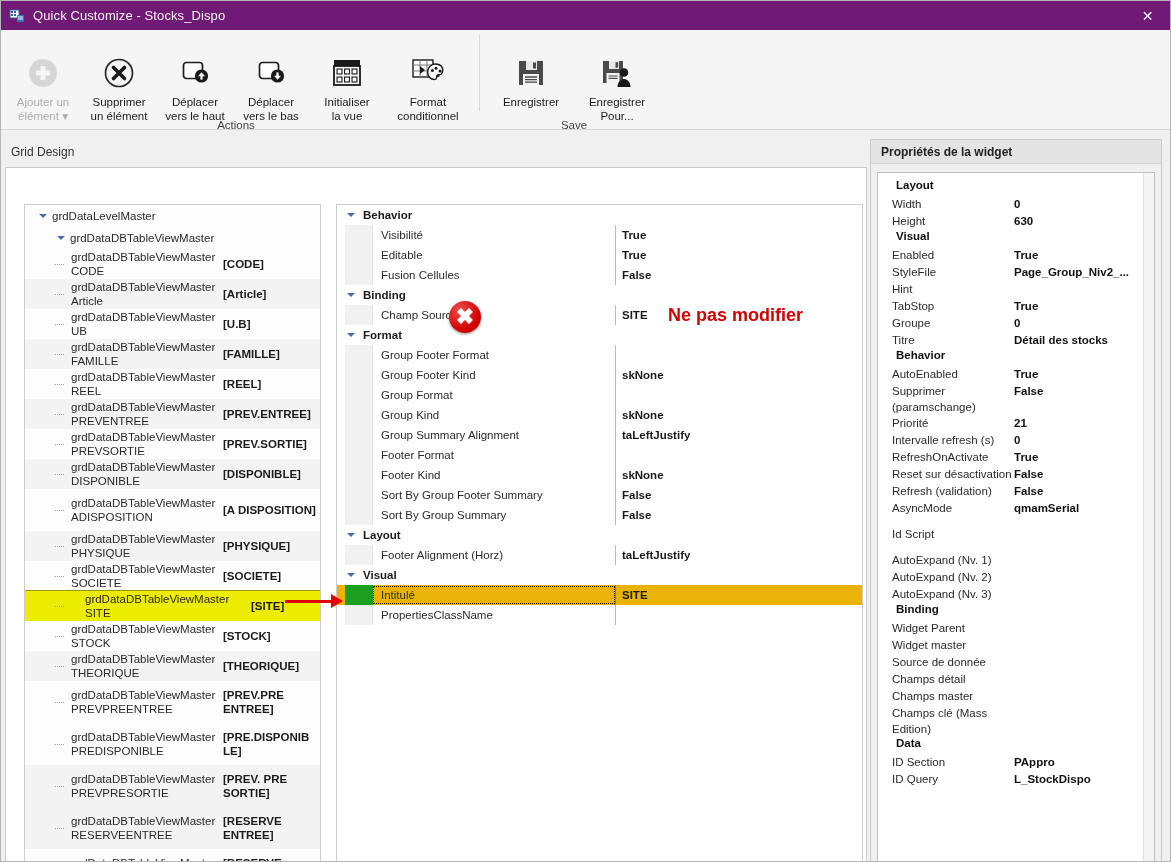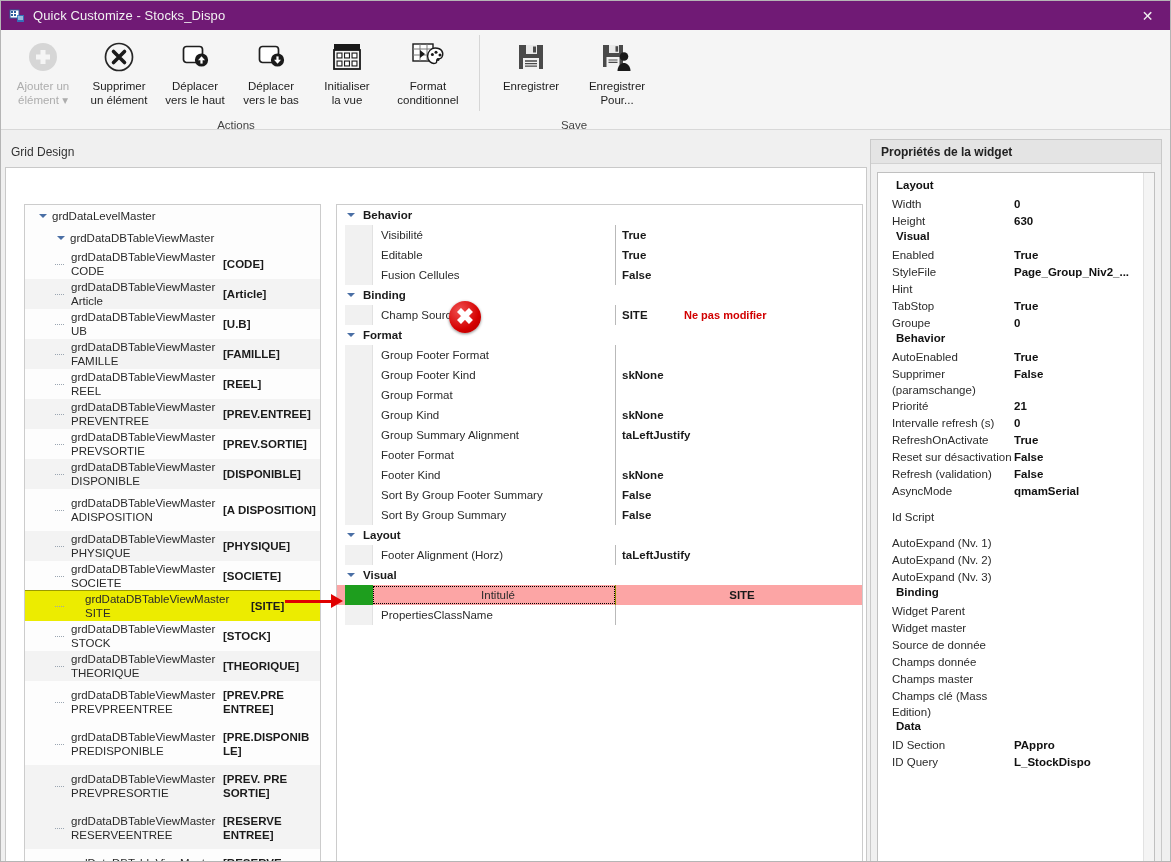--- a/index.html
+++ b/index.html
@@ -55,21 +55,21 @@
     border-bottom: 1px solid #d8d8d8;
     display: flex;
     align-items: flex-start;
     position: relative;
   }
   .ribbon-group {
     height: 104px;
     display: flex;
     flex-direction: column;
     position: relative;
-    padding-top: 0;
+    padding-top: 16px;
   }
   .ribbon-group .btn-row { display: flex; }
   .ribbon-group .group-label {
     position: absolute;
     bottom: 3px;
     left: 0; right: 0;
     text-align: center;
     font-size: 11.5px;
     color: #444;
   }
@@ -223,34 +223,34 @@
   .pg-cat .caret { margin-left: 8px; margin-right: 6px; }
   .pg-gutter {
     width: 28px; flex: none; align-self: stretch;
     background: #f1f1f1;
     border-right: 1px solid #e2e2e2;
     margin-left: 8px;
   }
   .pg-name { width: 242px; flex: none; padding-left: 8px; }
   .pg-div { width: 1px; align-self: stretch; background: #b9b9b9; flex: none; }
   .pg-val { flex: 1; padding-left: 6px; font-weight: bold; color: #1a1a1a; }
-  .pg-row.hl { background: #fca5a5; text-align: center; }
+  .pg-row.hl { background: #eab308; }
   .pg-row.hl .pg-gutter { background: #1e9e1e; border-right: none; }
   .pg-row.hl .pg-name {
     outline: 1px dotted #000;
     outline-offset: -1px;
     height: 18px;
     line-height: 18px;
   }
   .pg-row.hl .pg-div { background: #8a8a00; }
   .pg-note {
     color: #d10000;
     font-weight: bold;
-    font-size: 11px;
-    margin-left: 32px;
+    font-size: 18px;
+    margin-left: 16px;
   }
   .smallcaps { font-variant: small-caps; }
 
   
   .xbadge {
     position: absolute;
     width: 32px; height: 32px;
     border-radius: 50%;
     background: radial-gradient(circle at 34% 30%, #f05050 0%, #d40000 62%, #a80000 100%);
     box-shadow: 0 1px 3px rgba(0,0,0,.45);
@@ -762,20 +762,24 @@
               <span class="wp-v"></span>
             </div>
             <div class="wp-row">
               <span class="wp-k">TabStop</span>
               <span class="wp-v">True</span>
             </div>
             <div class="wp-row">
               <span class="wp-k">Groupe</span>
               <span class="wp-v">0</span>
             </div>
+            <div class="wp-row">
+              <span class="wp-k">Titre</span>
+              <span class="wp-v">Détail des stocks</span>
+            </div>
             <div class="wp-row cat">
               <span>Behavior</span>
             </div>
             <div class="wp-row">
               <span class="wp-k">AutoEnabled</span>
               <span class="wp-v">True</span>
             </div>
             <div class="wp-row">
               <span class="wp-k">Supprimer (paramschange)</span>
               <span class="wp-v">False</span>
@@ -831,21 +835,21 @@
             </div>
             <div class="wp-row">
               <span class="wp-k">Widget master</span>
               <span class="wp-v"></span>
             </div>
             <div class="wp-row">
               <span class="wp-k">Source de donnée</span>
               <span class="wp-v"></span>
             </div>
             <div class="wp-row">
-              <span class="wp-k">Champs donnée</span>
+              <span class="wp-k">Champs détail</span>
               <span class="wp-v"></span>
             </div>
             <div class="wp-row">
               <span class="wp-k">Champs master</span>
               <span class="wp-v"></span>
             </div>
             <div class="wp-row">
               <span class="wp-k">Champs clé (Mass Edition)</span>
               <span class="wp-v"></span>
             </div>

